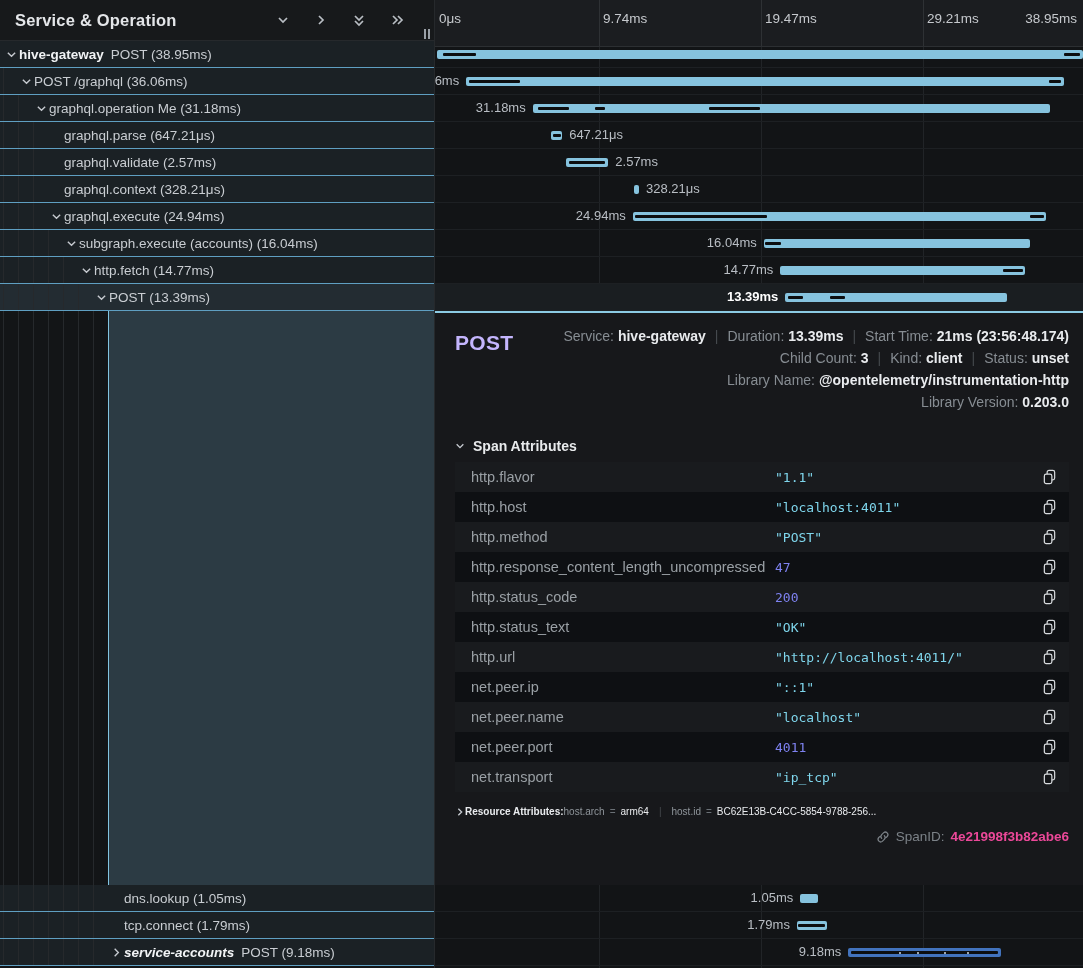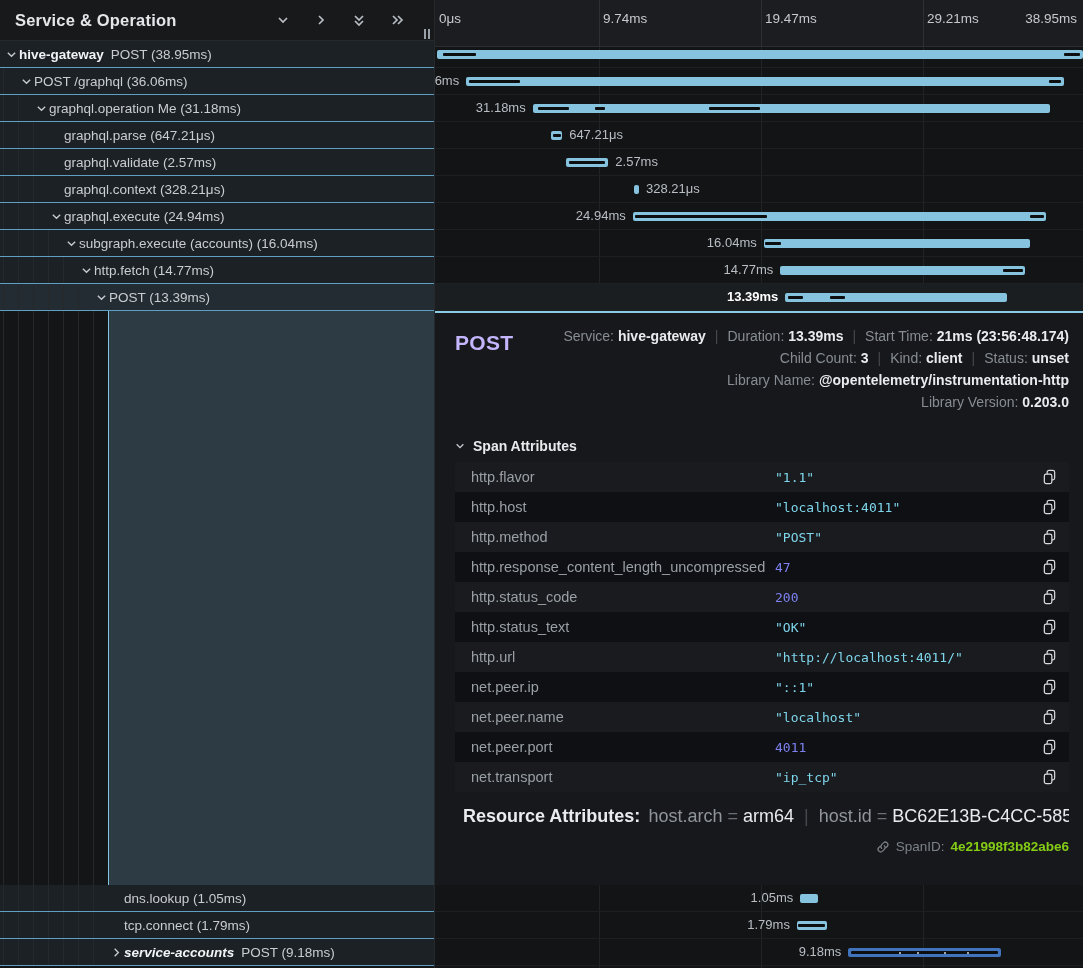--- a/index.html
+++ b/index.html
@@ -61,29 +61,29 @@
   .sec-title { font-size:14px; font-weight:700; color:#e8eaec; }
   .attr-table { margin-top:8px; }
   .attr-row { height:30px; display:flex; align-items:center; padding:0 12px 0 16px; }
   .attr-row:nth-child(odd) { background:#191b1e; }
   .attr-row:nth-child(even) { background:#0e1013; }
   .attr-key { flex:0 0 304px; font-size:14.5px; color:#9aa0a5; overflow:hidden; white-space:nowrap; }
   .attr-val { font-family:"DejaVu Sans Mono", monospace; font-size:13px; white-space:nowrap; }
   .attr-val.v-str { color:#7fd6ec; }
   .attr-val.v-num { color:#7e82f0; }
   .copy-btn { margin-left:auto; display:flex; align-items:center; cursor:pointer; background:none; border:none; padding:0; }
-  .res-row { margin-top:14px; display:flex; align-items:center; gap:8px; font-size:18px; white-space:nowrap; overflow:hidden; }
+  .res-row { margin-top:14px; display:flex; align-items:center; font-size:10px; white-space:nowrap; overflow:hidden; }
   .res-label { font-weight:700; color:#e9ebee; }
   .res-k { color:#8f959b; }
   .res-eq { color:#6a7076; margin:0 5px; }
   .res-v { color:#e9ebee; font-weight:400; }
   .res-sep { color:#45494e; margin:0 10px; }
   .spanid-row { margin-top:12px; display:flex; justify-content:flex-end; align-items:center; gap:6px; font-size:13.5px; }
   .spanid-label { color:#7c8288; }
-  .spanid-val { color:#84cc16; font-weight:700; }
+  .spanid-val { color:#ec4899; font-weight:700; }
 </style>
 </head>
 <body>
 
 <div id="app">
 
   <div class="tl-panel">
     <div id="tl-gridlines">
         <div class="gridline" style="left: 164px;"></div>
         <div class="gridline" style="left: 326px;"></div>

